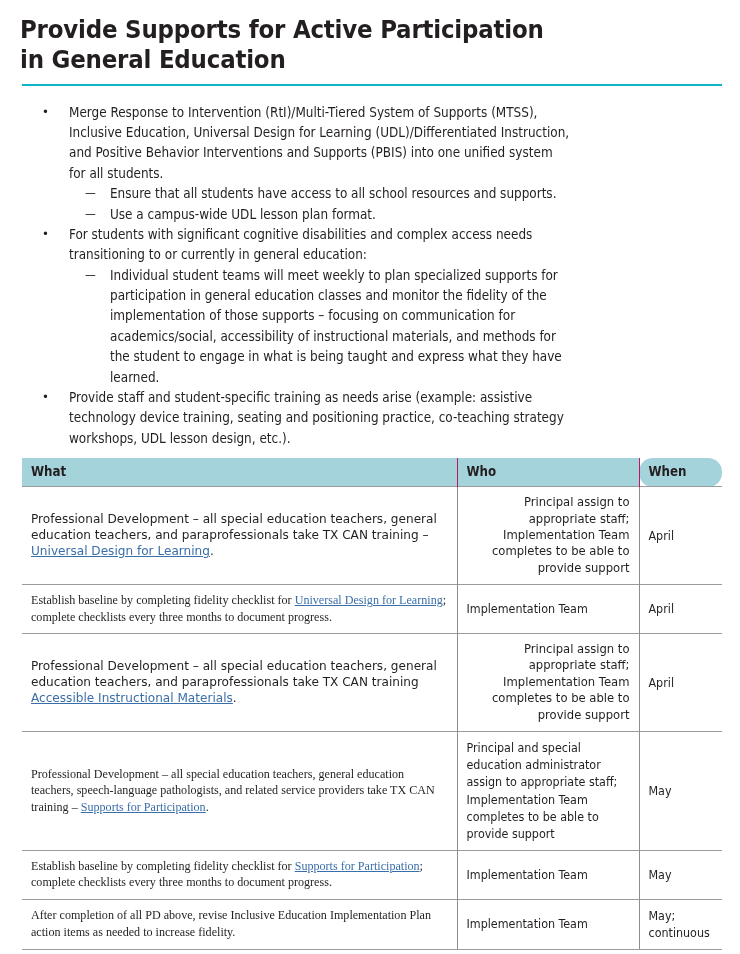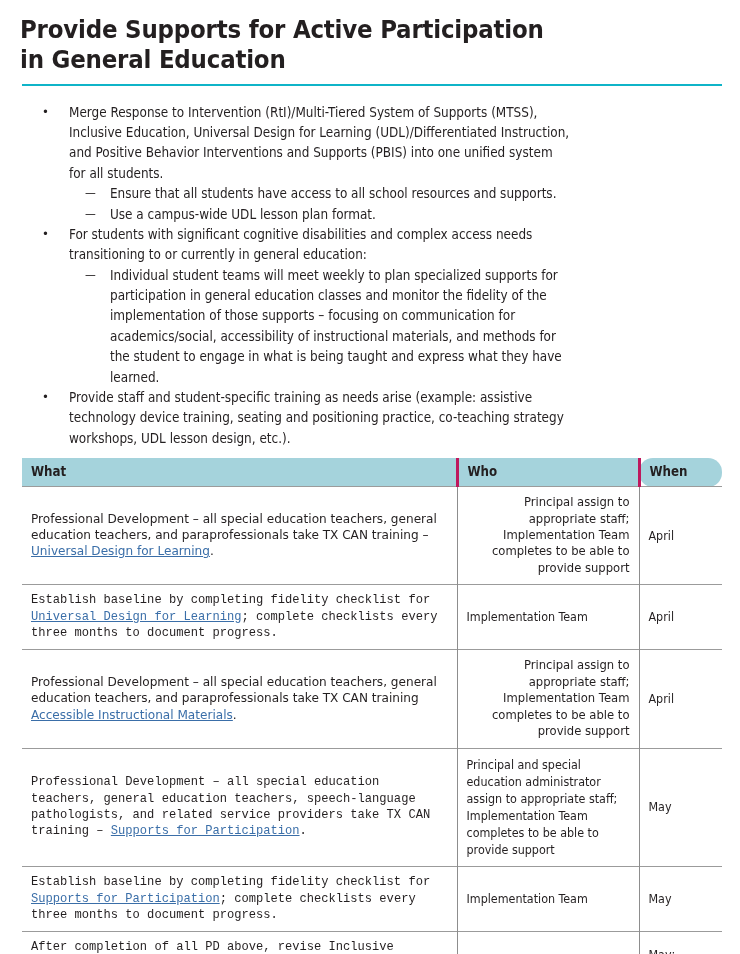--- a/index.html
+++ b/index.html
@@ -103,21 +103,21 @@
     table-layout: fixed;
   }
   .todo-table th {
     background: #a5d3dc;
     font-family: "DejaVu Sans Condensed", "Liberation Sans Narrow", "Liberation Sans", sans-serif;
     font-weight: bold;
     font-size: 13.2px;
     color: #231f20;
     text-align: left;
     padding: 6px 8px 7px 9px;
-    border-right: 3px solid #be185d;
+    border-right: 1px solid #be185d;
     vertical-align: middle;
   }
   .todo-table th:last-child { border-right: none; border-radius: 14px; }
   .todo-table td {
     border-top: 1px solid #9b9b9b;
     border-right: 1px solid #8d8d8d;
     padding: 7px 9px 8px 9px;
     vertical-align: middle;
     font-size: 12.1px;
     line-height: 1.35;
@@ -131,21 +131,21 @@
   .col-who  { width: 182px; }
   .col-when { width: 83px; }
 
   
   .f-regular {
     font-family: "DejaVu Sans", sans-serif;
     font-size: 11.6px;
     line-height: 1.37;
   }
   .f-condensed {
-    font-family: Liberation Mono, monospace;
+    font-family: Liberation Serif, serif;
     font-size: 12.4px;
     line-height: 1.37;
   }
   td.who-cell, td.when-cell {
     font-family: "DejaVu Sans Condensed", "Liberation Sans Narrow", "Liberation Sans", sans-serif;
     font-size: 12.4px;
     line-height: 1.38;
   }
   td.who-cell.f-reg-who {
     font-family: "DejaVu Sans", sans-serif;

